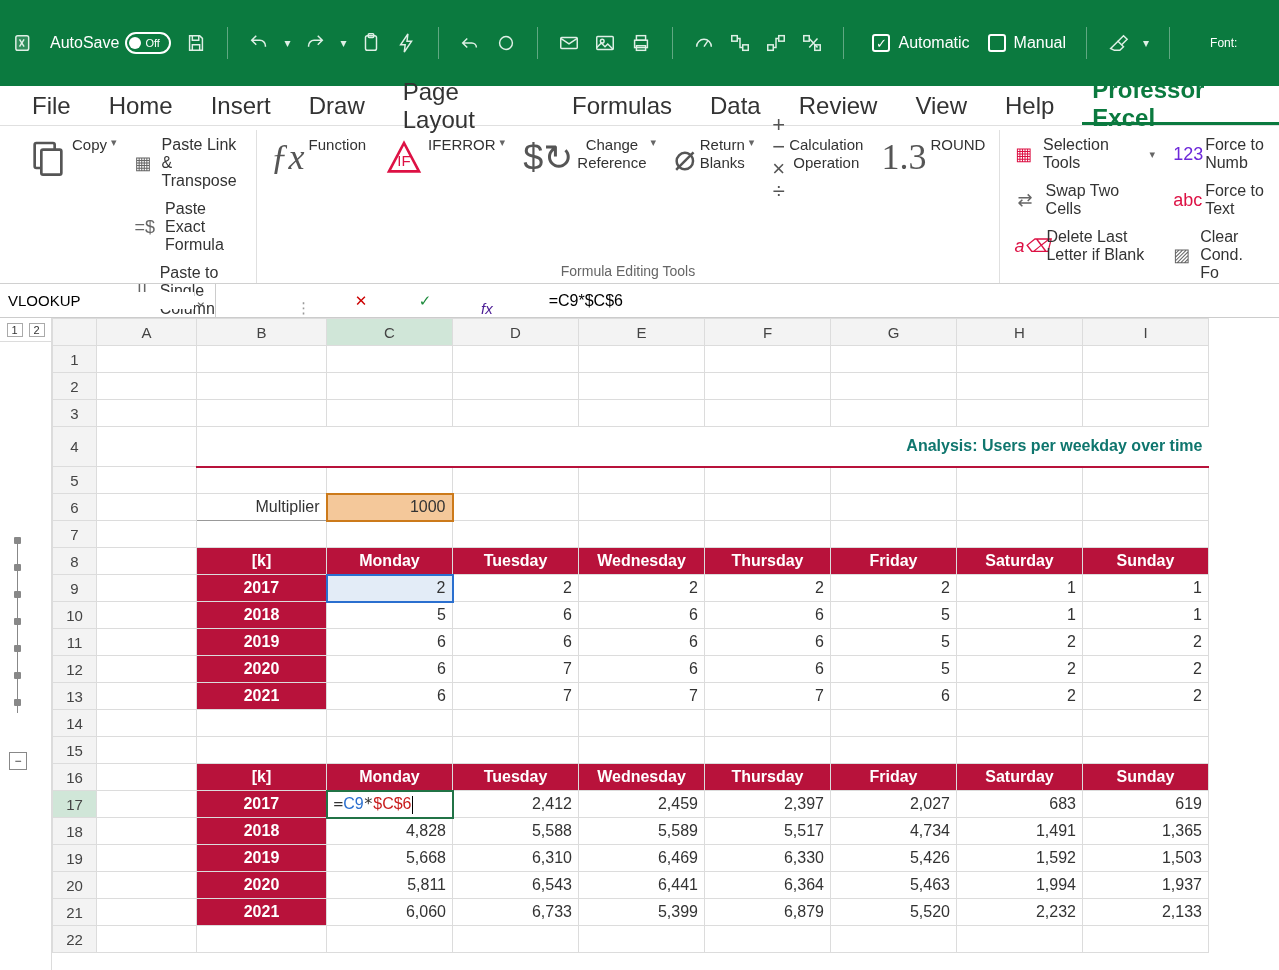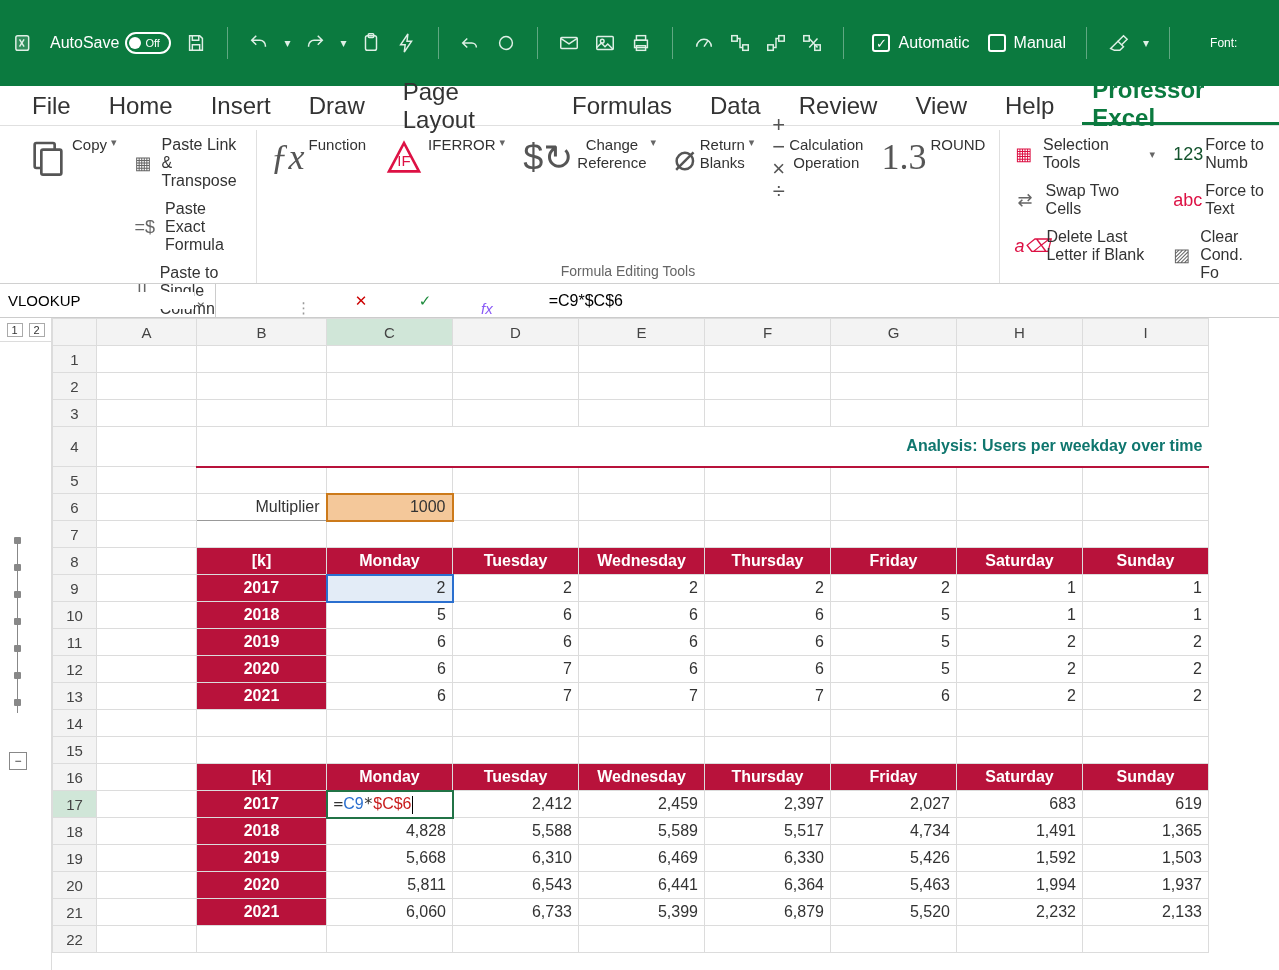--- a/index.html
+++ b/index.html
@@ -33,21 +33,21 @@
   .small-btn .icon-sm { width: 22px; text-align: center; font-size: 18px; color: #666; }
 
   
   .formula-bar { height: 34px; border-bottom: 1px solid #ccc; display: flex; align-items: flex-end; background: #fff; font-size: 15px; gap: 36px; }
   .name-box { width: 216px; height: 100%; border-right: 1px solid #ccc; display: flex; align-items: center; padding: 0 8px; }
   .name-box input { border: none; font-size: 15px; width: 100%; outline: none; }
   .name-box .caret { color: #666; }
   .fb-btn { width: 28px; display: flex; align-items: center; justify-content: center; height: 100%; color: #666; }
   .fb-btn.cancel { color: #c00; }
   .fb-btn.enter { color: #1a8a3a; }
-  .fx-label { font-style: italic; color: #8b5cf6; padding: 0 6px; }
+  .fx-label { font-style: italic; color: #4c1d95; padding: 0 6px; }
   .formula-input { flex: 1; height: 100%; border: none; outline: none; font-size: 16px; padding-left: 14px; }
 
   
   .sheet-area { display: flex; height: calc(970px - 70px - 40px - 158px - 34px); }
   .grouping-col { width: 52px; background: #fff; border-right: 1px solid #dcdcdc; display: flex; flex-direction: column; }
   .grouping-header { height: 24px; display: flex; align-items: center; justify-content: center; gap: 6px; border-bottom: 1px solid #dcdcdc; font-size: 11px; }
   .grouping-header .lvl { border: 1px solid #aaa; width: 16px; height: 14px; display: flex; align-items: center; justify-content: center; }
   .grouping-body { flex: 1; position: relative; }
   .group-line { position: absolute; left: 17px; width: 1px; background: #888; }
   .group-dot { position: absolute; left: 14px; width: 7px; height: 7px; background: #888; border-radius: 1px; }
@@ -302,21 +302,21 @@
             <span class="icon-sm">⇄</span>
             <span>Swap Two Cells</span>
           </div>
         <div class="small-btn">
             <span class="icon-sm" style="font-style:italic;color:#d14">a⌫</span>
             <span>Delete Last Letter if Blank</span>
           </div>
       </div>
       <div class="small-btn-stack">
         <div class="small-btn">
-            <span class="icon-sm" style="color:#14532d">123</span>
+            <span class="icon-sm" style="color:#6d28d9">123</span>
             <span>Force to Numb</span>
           </div>
         <div class="small-btn">
             <span class="icon-sm" style="color:#d14">abc</span>
             <span>Force to Text</span>
           </div>
         <div class="small-btn">
             <span class="icon-sm">▨</span>
             <span>Clear Cond. Fo</span>
           </div>

